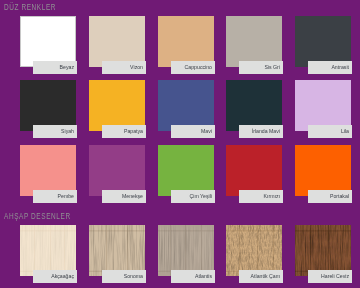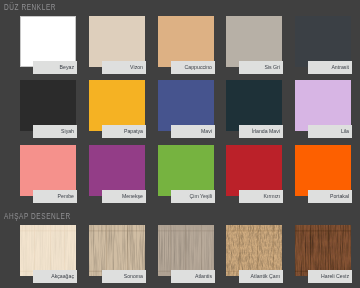--- a/index.html
+++ b/index.html
@@ -1,18 +1,18 @@
 <!DOCTYPE html>
 <html><head>
 <meta charset="utf-8">
 <style>
   html,body{margin:0;padding:0;}
   body{width:360px;height:288px;background:#ffffff;overflow:hidden;
        font-family:"Liberation Sans",sans-serif;-webkit-font-smoothing:antialiased;}
-  .page{position:relative;width:360px;height:288px;background:#404040;}
+  .page{position:relative;width:360px;height:288px;background:#701a75;}
   .sect-title{position:absolute;left:4px;color:#909093;font-size:9px;
               letter-spacing:0.8px;line-height:9px;white-space:nowrap;
               transform:scaleX(0.72);transform-origin:left top;}
   .cell{position:absolute;width:56px;height:58px;}
   .sw{position:absolute;left:0;top:0;width:56px;height:51px;}
   .sw svg{display:block;}
   .lbl{position:absolute;left:13px;top:45px;width:44px;height:13px;background:#dedfde;
        color:#3a3f47;font-size:5.2px;text-align:right;line-height:13px;padding-right:3px;
        box-sizing:border-box;white-space:nowrap;overflow:hidden;will-change:transform;}
   .defs{position:absolute;width:0;height:0;overflow:hidden;}

